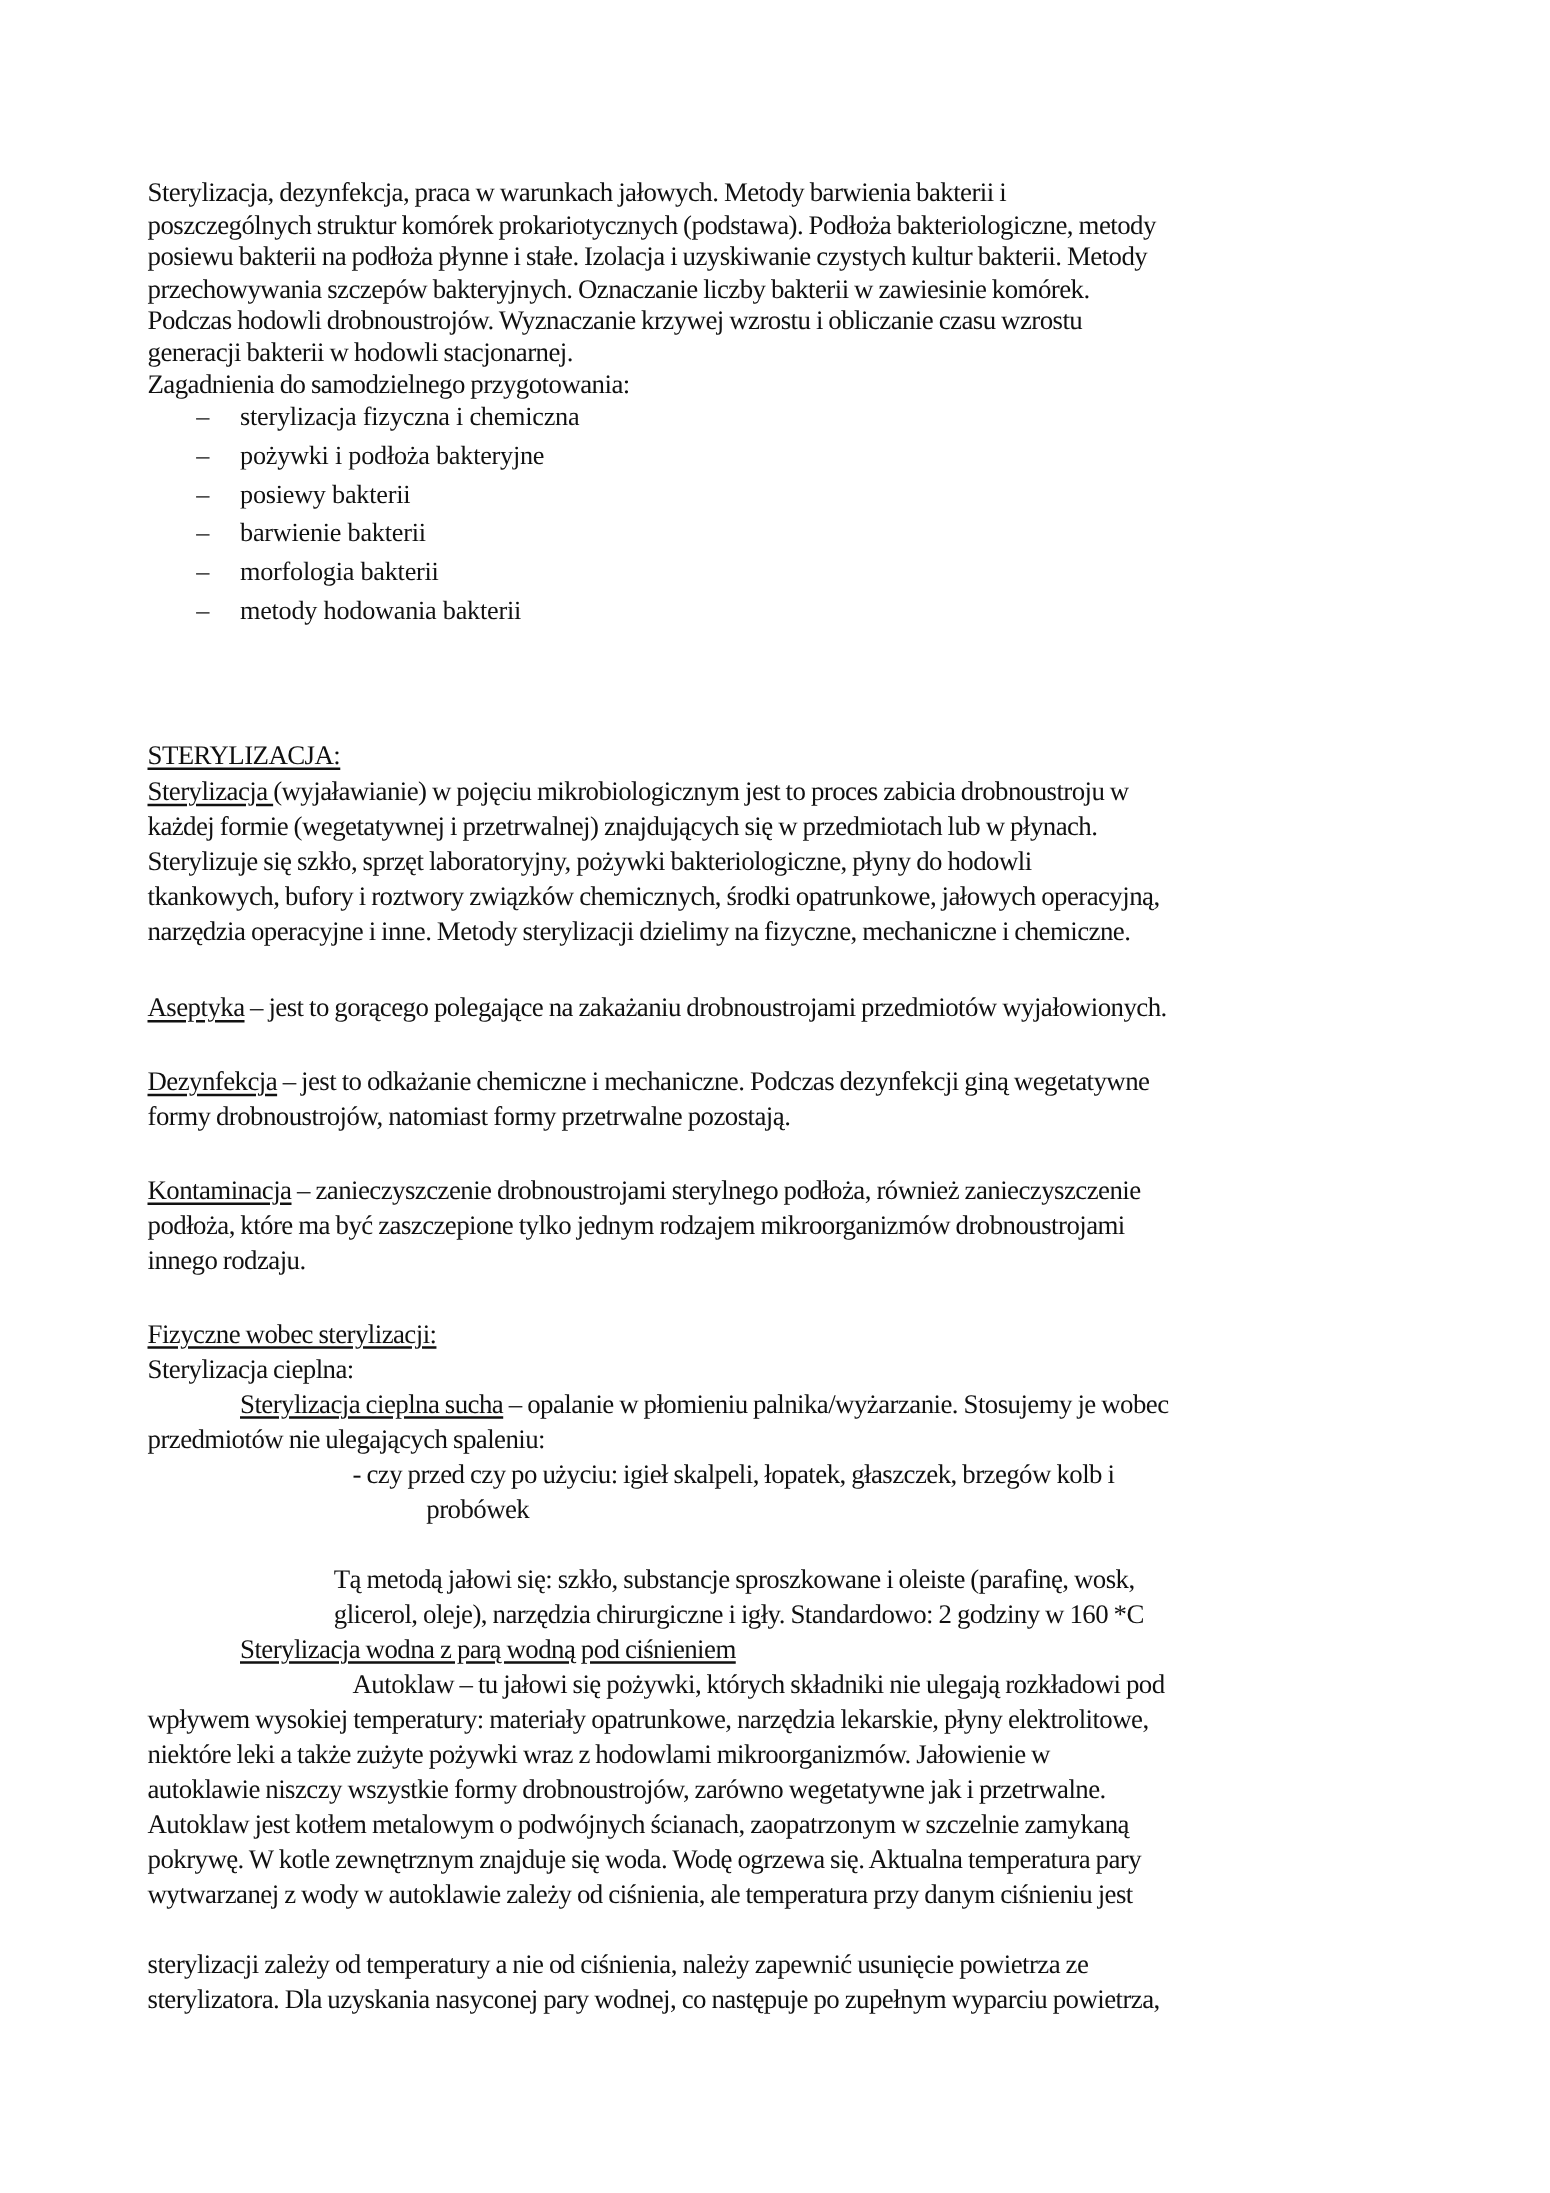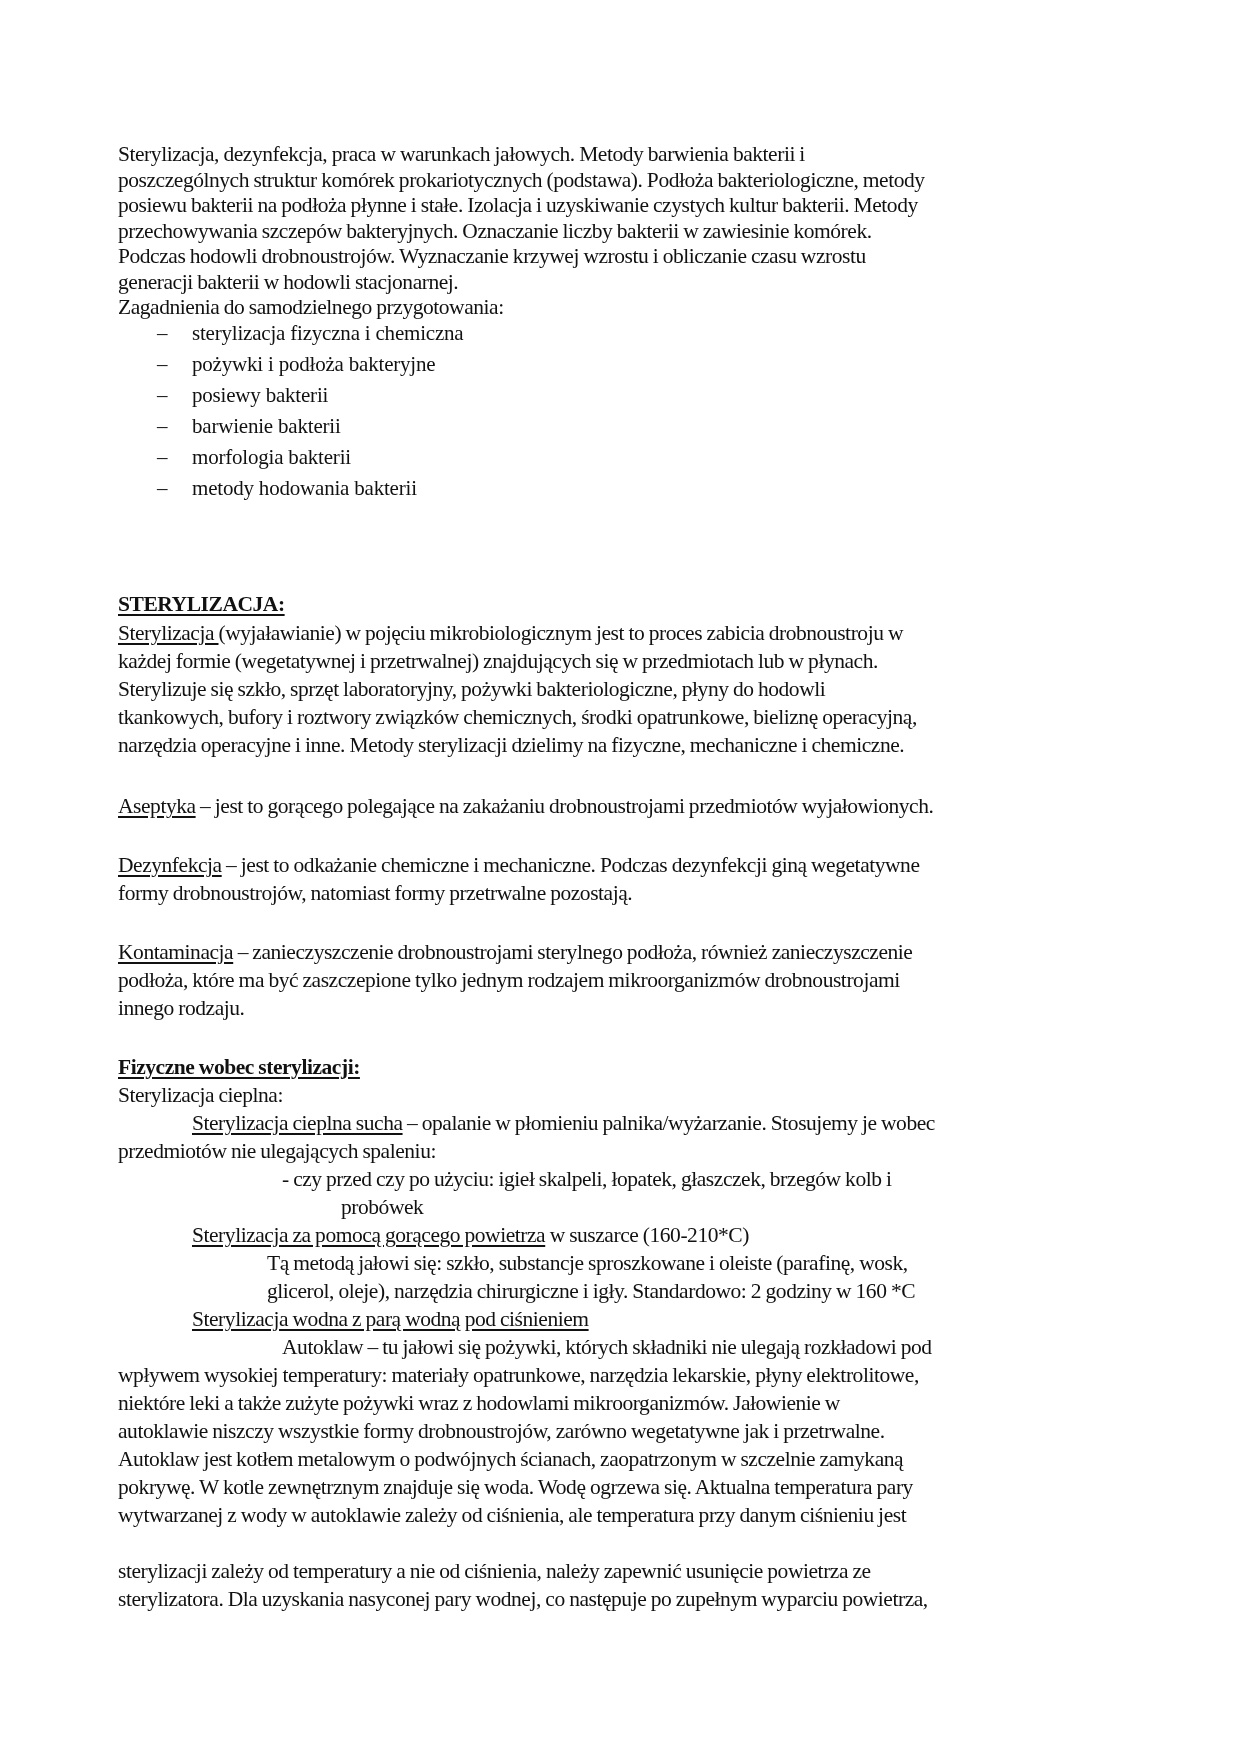--- a/index.html
+++ b/index.html
@@ -23,21 +23,21 @@
   .list-line {
     position: absolute;
     font-size: 21px;
     line-height: 25px;
     white-space: nowrap;
     letter-spacing: -0.2px;
   }
   .dash { position: absolute; left: 157px; }
   .list-text { position: absolute; left: 192px; }
   .u { text-decoration: underline; text-underline-offset: 3px; text-decoration-thickness: 1.5px; }
-  .b { font-weight: bold; }
+  .b { font-weight: normal; }
 </style>
 </head>
 <body>
 
 <div class="page">
 
   <div class="line" style="top:142px">Sterylizacja, dezynfekcja, praca w warunkach jałowych. Metody barwienia bakterii i</div>
   <div class="line" style="top:168px">poszczególnych struktur komórek prokariotycznych (podstawa). Podłoża bakteriologiczne, metody</div>
   <div class="line" style="top:193px">posiewu bakterii na podłoża płynne i stałe. Izolacja i uzyskiwanie czystych kultur bakterii. Metody</div>
   <div class="line" style="top:219px">przechowywania szczepów bakteryjnych. Oznaczanie liczby bakterii w zawiesinie komórek.</div>
@@ -72,21 +72,21 @@
     </div>
   </div>
 
   <div class="line b u" style="top:592px">STERYLIZACJA:</div>
 
   <div class="line" style="top:621px">
     <span class="u">Sterylizacja </span><span>(wyjaławianie) w pojęciu mikrobiologicznym jest to proces zabicia drobnoustroju w</span>
   </div>
   <div class="line" style="top:677px">Sterylizuje się szkło, sprzęt laboratoryjny, pożywki bakteriologiczne, płyny do hodowli</div>
   <div class="line" style="top:649px">każdej formie (wegetatywnej i przetrwalnej) znajdujących się w przedmiotach lub w płynach.</div>
-  <div class="line" style="top:705px">tkankowych, bufory i roztwory związków chemicznych, środki opatrunkowe, bieliznę operacyjną,</div>
+  <div class="line" style="top:705px">tkankowych, bufory i roztwory związków chemicznych, środki opatrunkowe, jałowych operacyjną,</div>
   <div class="line" style="top:733px">narzędzia operacyjne i inne. Metody sterylizacji dzielimy na fizyczne, mechaniczne i chemiczne.</div>
 
   <div class="line" style="top:794px">
     <span class="u">Aseptyka</span><span> – jest to gorącego polegające na zakażaniu drobnoustrojami przedmiotów wyjałowionych.</span>
   </div>
 
   <div class="line" style="top:853px">
     <span class="u">Dezynfekcja</span><span> – jest to odkażanie chemiczne i mechaniczne. Podczas dezynfekcji giną wegetatywne</span>
   </div>
   <div class="line" style="top:881px">formy drobnoustrojów, natomiast formy przetrwalne pozostają.</div>
@@ -100,23 +100,20 @@
   <div class="line b u" style="top:1055px">Fizyczne wobec sterylizacji:</div>
   <div class="line" style="top:1083px">Sterylizacja cieplna:</div>
 
   <div class="line" style="top:1111px;left:192px">
     <span class="u">Sterylizacja cieplna sucha</span><span> – opalanie w płomieniu palnika/wyżarzanie. Stosujemy je wobec</span>
   </div>
   <div class="line" style="top:1139px">przedmiotów nie ulegających spaleniu:</div>
   <div class="line" style="top:1167px;left:282px">- czy przed czy po użyciu: igieł skalpeli, łopatek, głaszczek, brzegów kolb i</div>
   <div class="line" style="top:1195px;left:341px">probówek</div>
 
-  <div class="line" style="top:1223px;left:192px">
-    <span class="u">Sterylizacja za pomocą gorącego powietrza</span><span> w suszarce (160-210*C)</span>
-  </div>
   <div class="line" style="top:1251px;left:267px">Tą metodą jałowi się: szkło, substancje sproszkowane i oleiste (parafinę, wosk,</div>
   <div class="line" style="top:1279px;left:267px">glicerol, oleje), narzędzia chirurgiczne i igły. Standardowo: 2 godziny w 160 *C</div>
 
   <div class="line u" style="top:1307px;left:192px">Sterylizacja wodna z parą wodną pod ciśnieniem</div>
 
   <div class="line" style="top:1335px;left:282px">Autoklaw – tu jałowi się pożywki, których składniki nie ulegają rozkładowi pod</div>
   <div class="line" style="top:1363px">wpływem wysokiej temperatury: materiały opatrunkowe, narzędzia lekarskie, płyny elektrolitowe,</div>
   <div class="line" style="top:1391px">niektóre leki a także zużyte pożywki wraz z hodowlami mikroorganizmów. Jałowienie w</div>
   <div class="line" style="top:1419px">autoklawie niszczy wszystkie formy drobnoustrojów, zarówno wegetatywne jak i przetrwalne.</div>
   <div class="line" style="top:1447px">Autoklaw jest kotłem metalowym o podwójnych ścianach, zaopatrzonym w szczelnie zamykaną</div>

